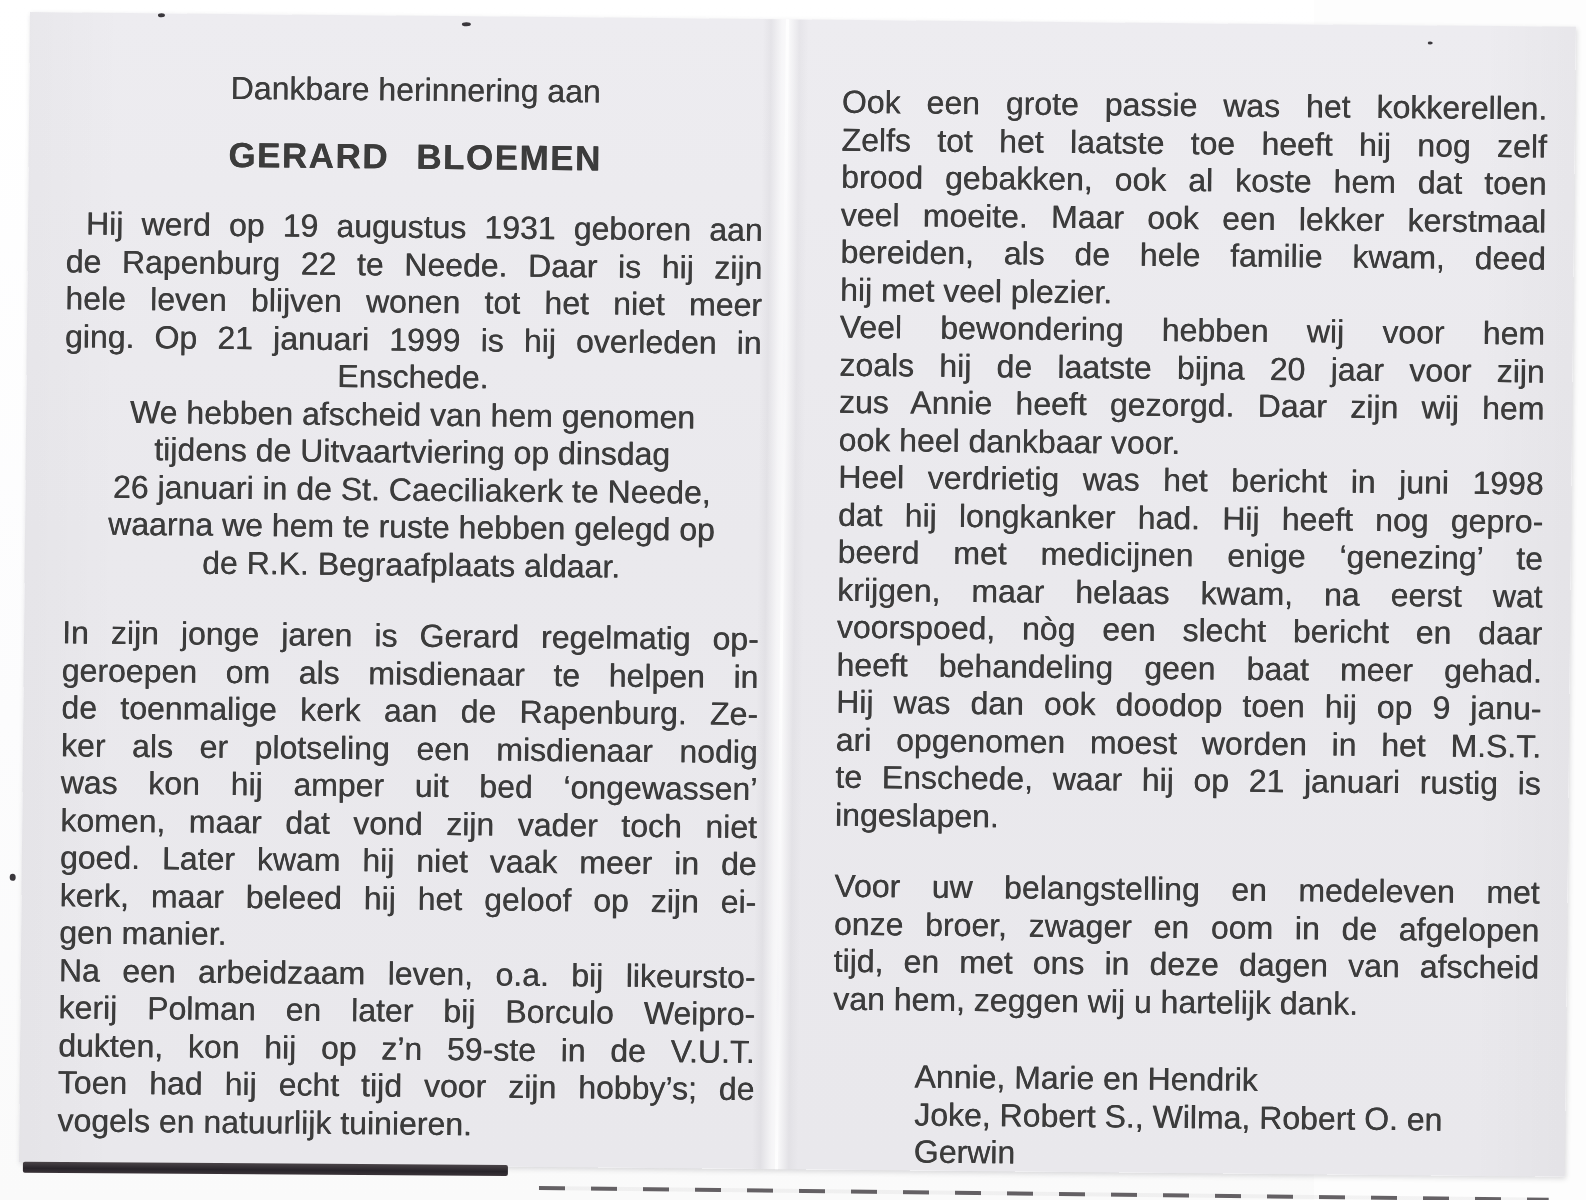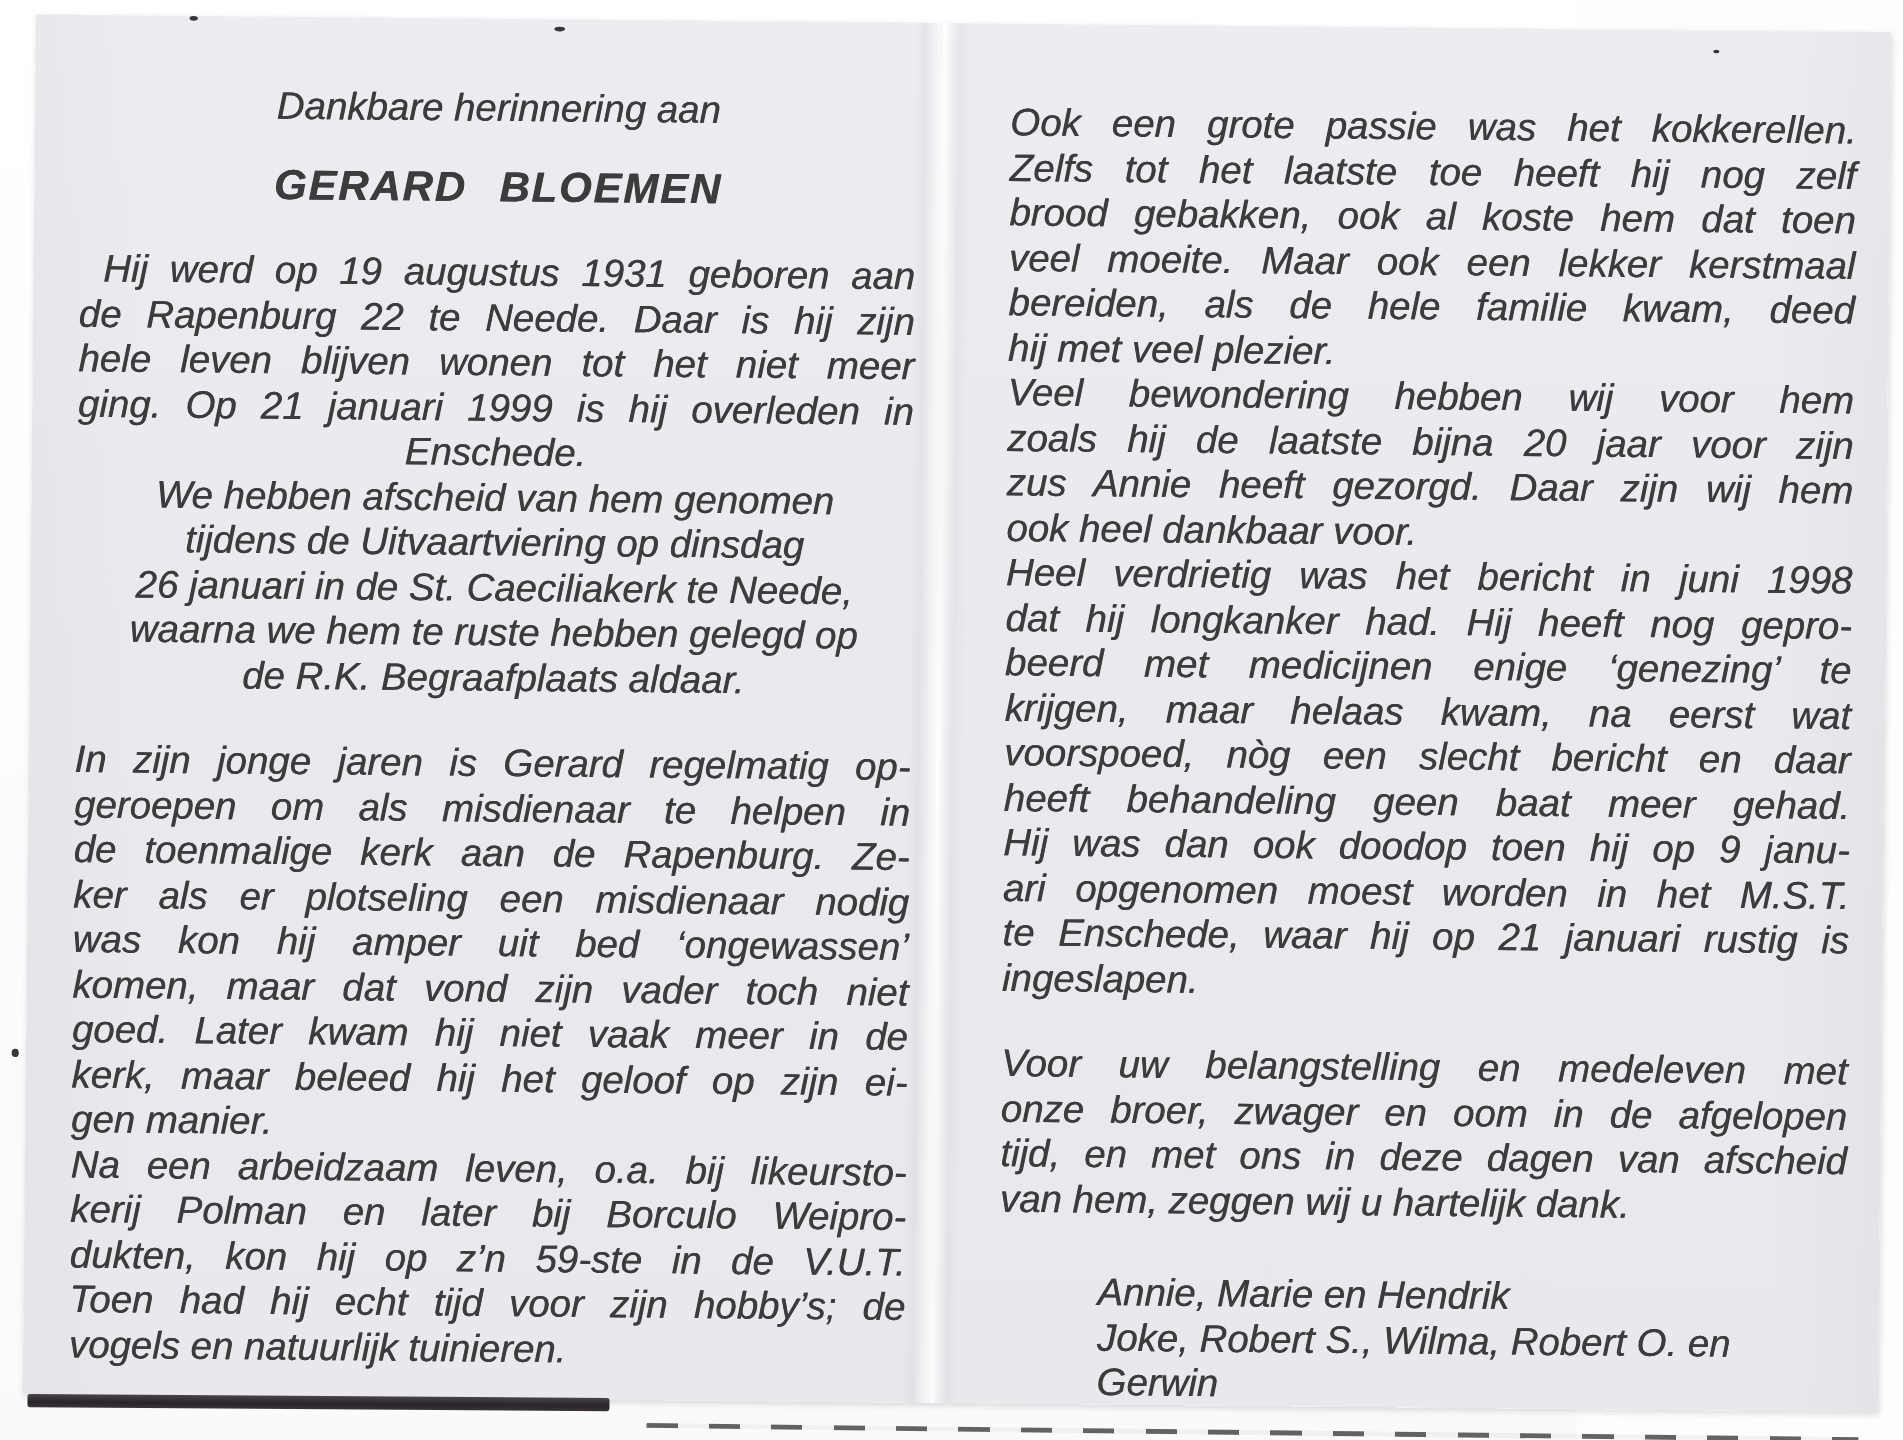--- a/index.html
+++ b/index.html
@@ -6,21 +6,20 @@
     margin: 0; padding: 0;
     width: 1586px; height: 1200px;
     overflow: hidden;
     background: #fdfdfd;
     font-family: "Liberation Sans", "DejaVu Sans", sans-serif;
   }
   .scan-bg {
     position: relative;
     width: 1314px; height: 1200px;
     background: linear-gradient(180deg, #ffffff 0%, #fcfcfd 60%, #fafafa 100%);
-    font-style: italic;
   }
   .card-wrap {
     position: absolute;
     left: 30px; top: 12px;
     width: 1546px; height: 1150px;
     transform: rotate(0.55deg);
     transform-origin: top left;
   }
   .card {
     position: absolute;

